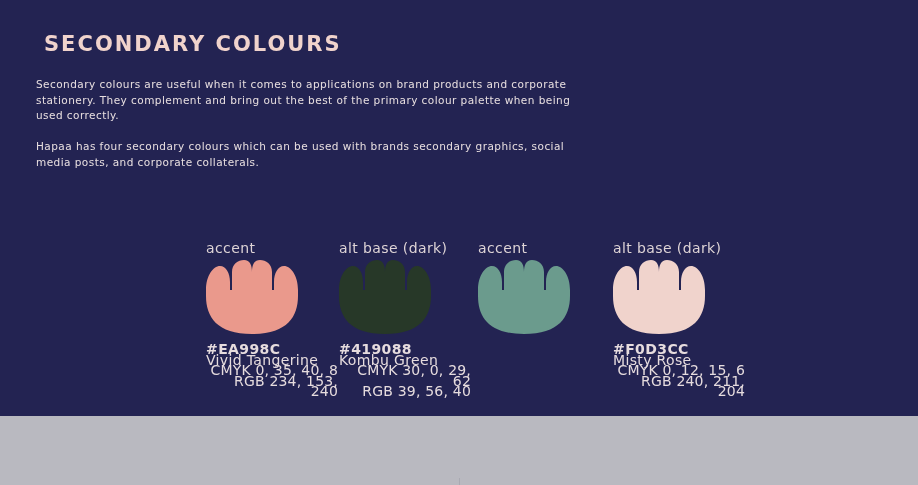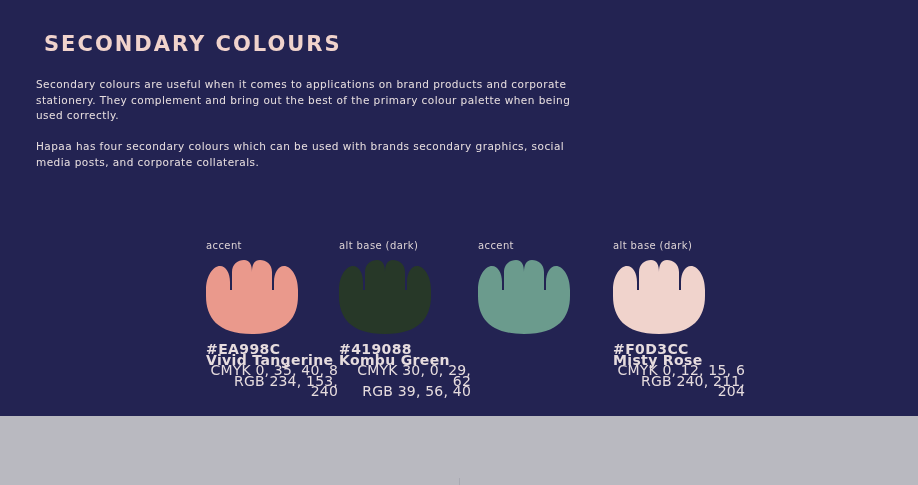--- a/index.html
+++ b/index.html
@@ -72,21 +72,21 @@
     position: absolute;
     top: 240px;
     width: 132px;
   }
   #swatch-0 { left: 206px; }
   #swatch-1 { left: 339px; }
   #swatch-2 { left: 478px; }
   #swatch-3 { left: 613px; }
 
   .swatch-role {
-    font-size: 10px;
+    font-size: 14px;
     letter-spacing: 0.4px;
     color: #ded4d6;
     height: 12px;
     white-space: nowrap;
   }
 
   .tulip-wrap {
     position: relative;
     width: 92px;
     height: 74px;
@@ -95,21 +95,21 @@
   .tulip-wrap svg { display: block; }
 
   .swatch-info {
     margin-top: 10px;
     font-size: 14px;
     line-height: 10.6px;
     letter-spacing: 0.25px;
     color: #e6dcde;
   }
   .swatch-hex { font-weight: bold; letter-spacing: 0.4px; }
-  .swatch-name { letter-spacing: 0.35px; font-weight: bold; }
+  .swatch-name { letter-spacing: 0.35px; }
   .swatch-cmyk, .swatch-rgb { letter-spacing: 0.2px; text-align: right; }
 </style>
 </head>
 <body style="background: rgb(185, 185, 192);">
 
 <div id="slide" style="background: rgb(35, 35, 82);">
 
   <div id="page-title" style="color: rgb(240, 211, 204);">SECONDARY COLOURS</div>
 
   <div class="paragraph" id="intro-paragraph">Secondary colours are useful when it comes to applications on brand products and corporate stationery. They complement and bring out the best of the primary colour palette when being used correctly.</div>

